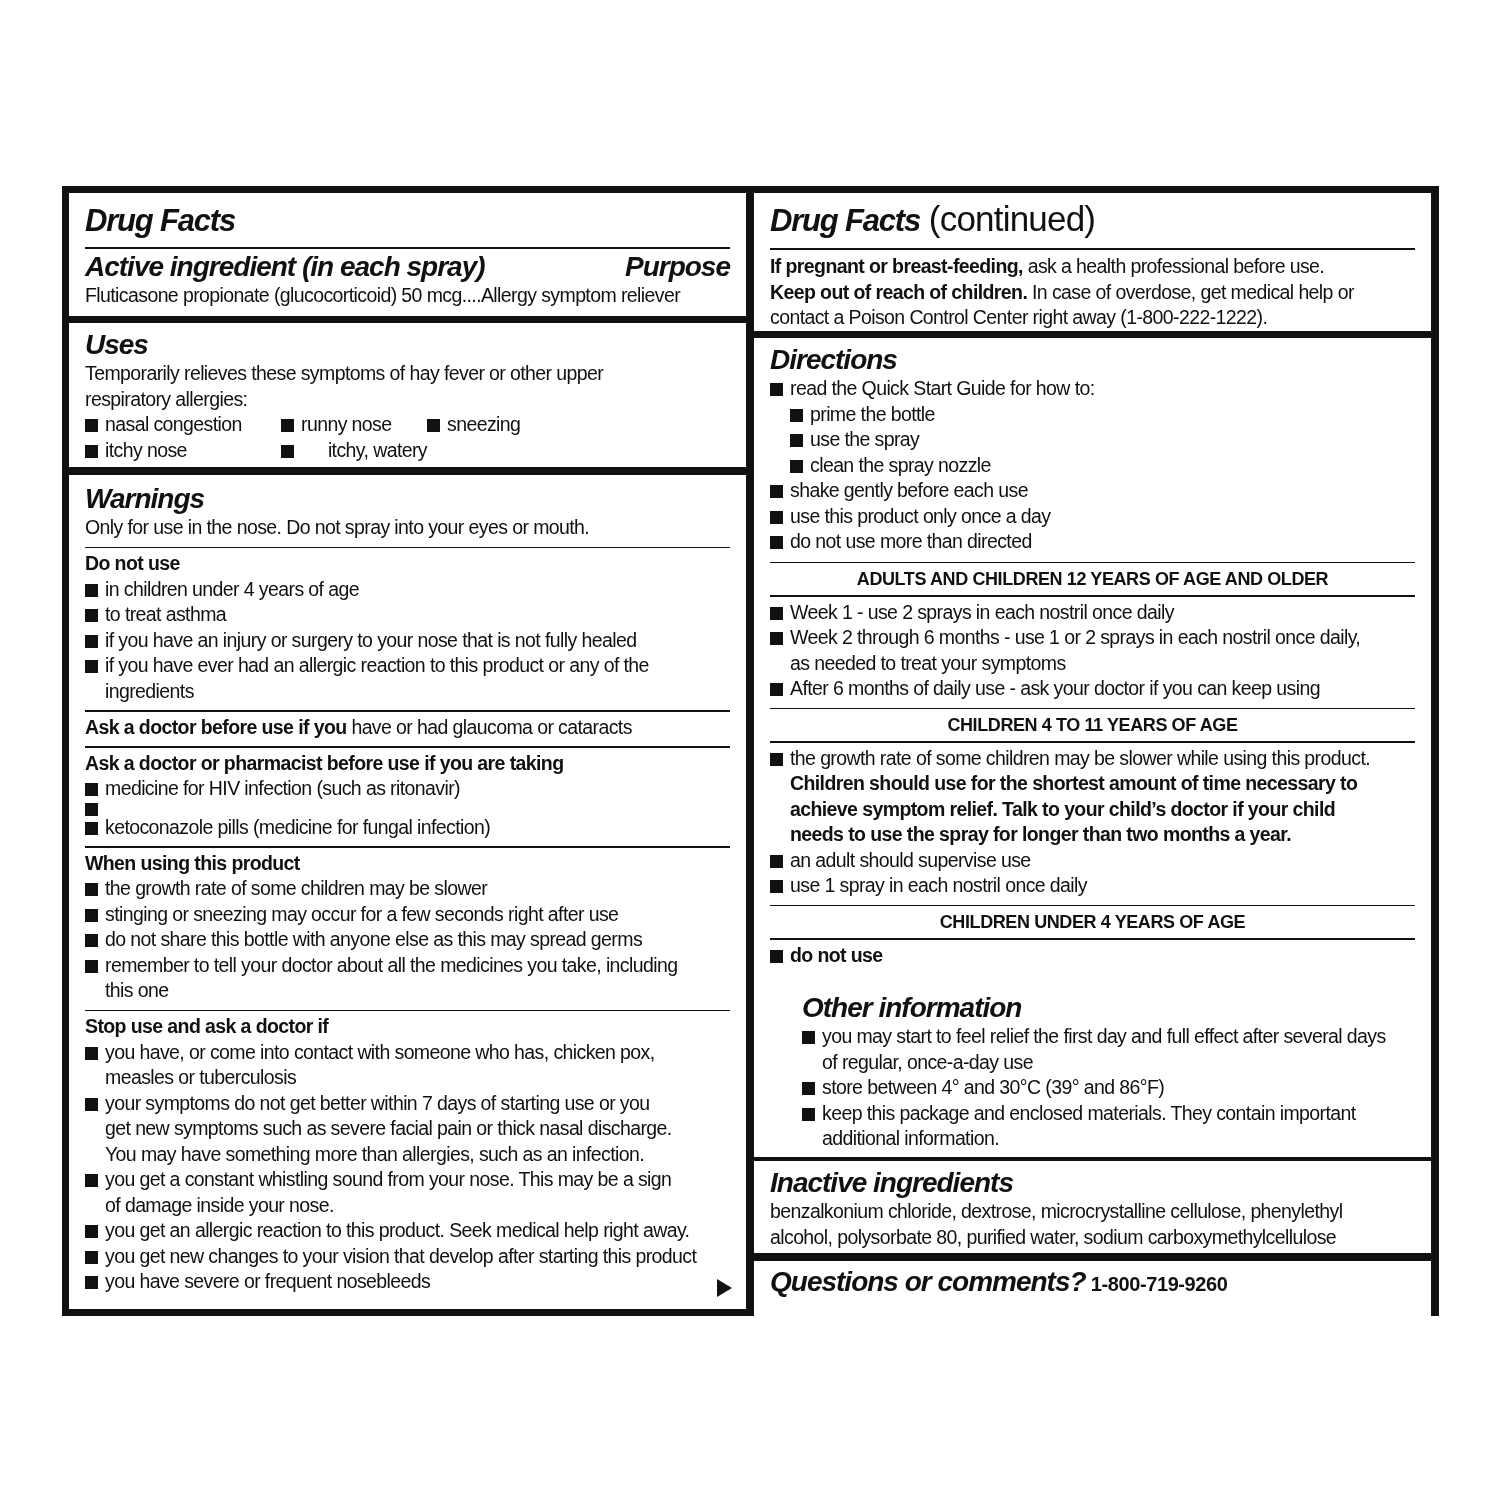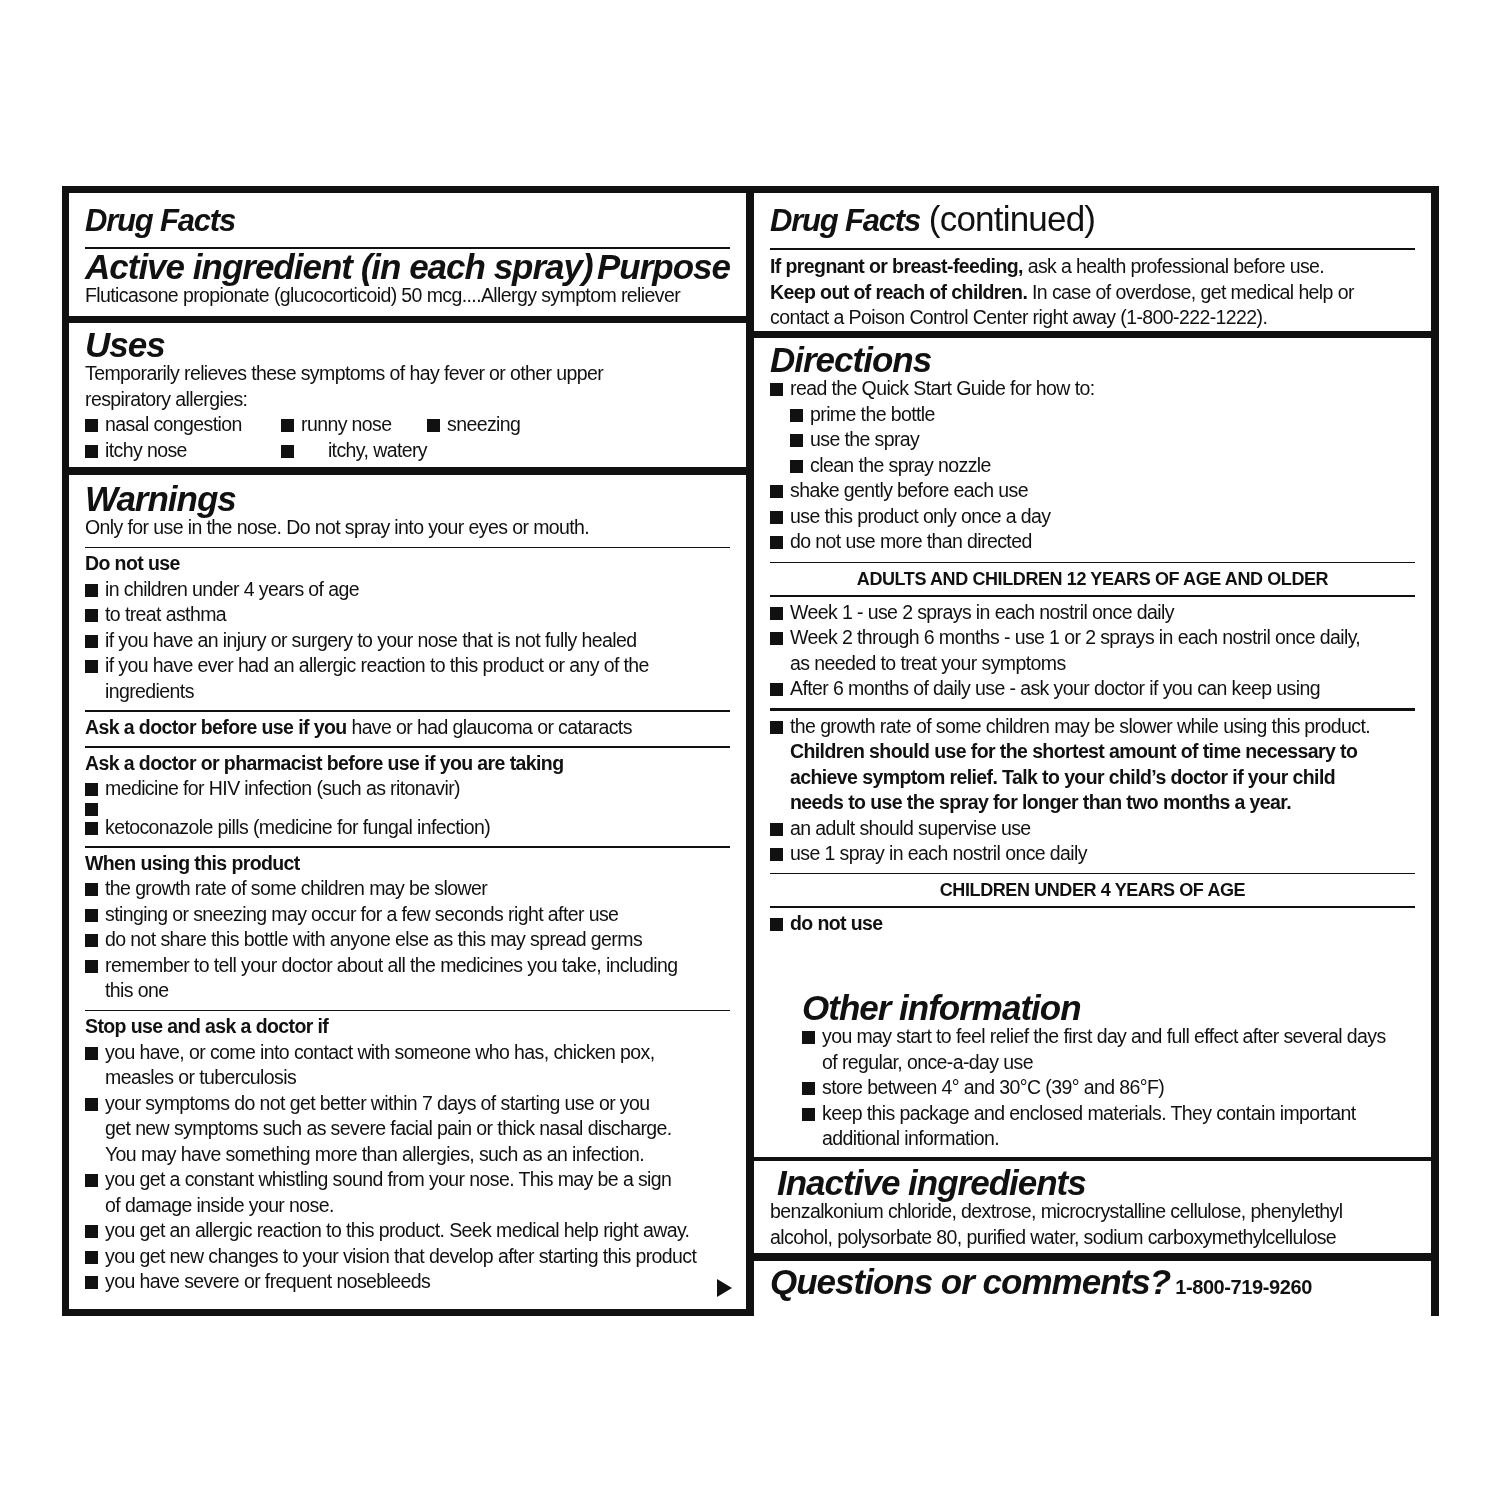--- a/index.html
+++ b/index.html
@@ -27,21 +27,21 @@
     font-size: 19.5px;
     line-height: 25.5px;
     letter-spacing: -0.6px;
     transform-origin: left top;
   }
   .h-title {
     font-size: 31px; font-weight: bold; font-style: italic;
     letter-spacing: -1.2px; line-height: 36px;
   }
   .h-sub {
-    font-size: 35px; font-weight: bold; font-style: italic;
+    font-size: 28px; font-weight: bold; font-style: italic;
     letter-spacing: -1px; line-height: 32px;
   }
   .b { font-weight: bold; }
   .rule { height: 2px; background: #111; margin: 0; }
   .rule-thin { height: 1.5px; background: #111; }
 
   .bullet-row { display: flex; align-items: baseline; text-align: right; }
   .sq {
     display: inline-block; width: 13px; height: 13px; background: #111;
     margin-right: 7px; flex: 0 0 13px; position: relative; top: 1px;
@@ -256,20 +256,21 @@
           <span class="sq"></span>
           <span>Week 2 through 6 months - use 1 or 2 sprays in each nostril once daily,</span>
         </div>
       <div class="txt indent">as needed to treat your symptoms</div>
       <div class="txt bullet-row">
           <span class="sq"></span>
           <span>After 6 months of daily use - ask your doctor if you can keep using</span>
         </div>
 
       <div class="rule-thin" style="margin-top:6px;"></div>
+      <div class="center-head">CHILDREN 4 TO 11 YEARS OF AGE</div>
       <div class="rule-thin"></div>
       <div class="txt bullet-row" style="margin-top:3px;">
           <span class="sq"></span>
           <span style="white-space:nowrap;">the growth rate of some children may be slower while using this product.</span>
         </div>
       <div class="txt indent b">Children should use for the shortest amount of time necessary to</div>
       <div class="txt indent b">achieve symptom relief. Talk to your child’s doctor if your child</div>
       <div class="txt indent b">needs to use the spray for longer than two months a year.</div>
       <div class="txt bullet-row">
           <span class="sq"></span>
@@ -301,21 +302,21 @@
           <span>store between 4° and 30°C (39° and 86°F)</span>
         </div>
       <div class="txt bullet-row">
           <span class="sq"></span>
           <span>keep this package and enclosed materials. They contain important</span>
         </div>
       <div class="txt indent">additional information.</div>
     </div>
 
     <div class="panel" style="top:968px; height:92px;">
-      <div class="h-sub" style="margin-top:6px;margin-left:7px;">Inactive ingredients</div>
+      <div class="h-sub" style="margin-top:6px;">Inactive ingredients</div>
       <div class="txt" style="white-space:nowrap;">benzalkonium chloride, dextrose, microcrystalline cellulose, phenylethyl</div>
       <div class="txt" style="white-space:nowrap;">alcohol, polysorbate 80, purified water, sodium carboxymethylcellulose</div>
     </div>
 
     <div class="panel" style="top:1068px; height:65px;">
       <div style="margin-top:5px; line-height:34px;">
         <span class="h-sub">Questions or comments?</span><span class="b" style="font-size:20px; letter-spacing:-0.4px;"> 1-800-719-9260</span>
       </div>
     </div>
   </div>

